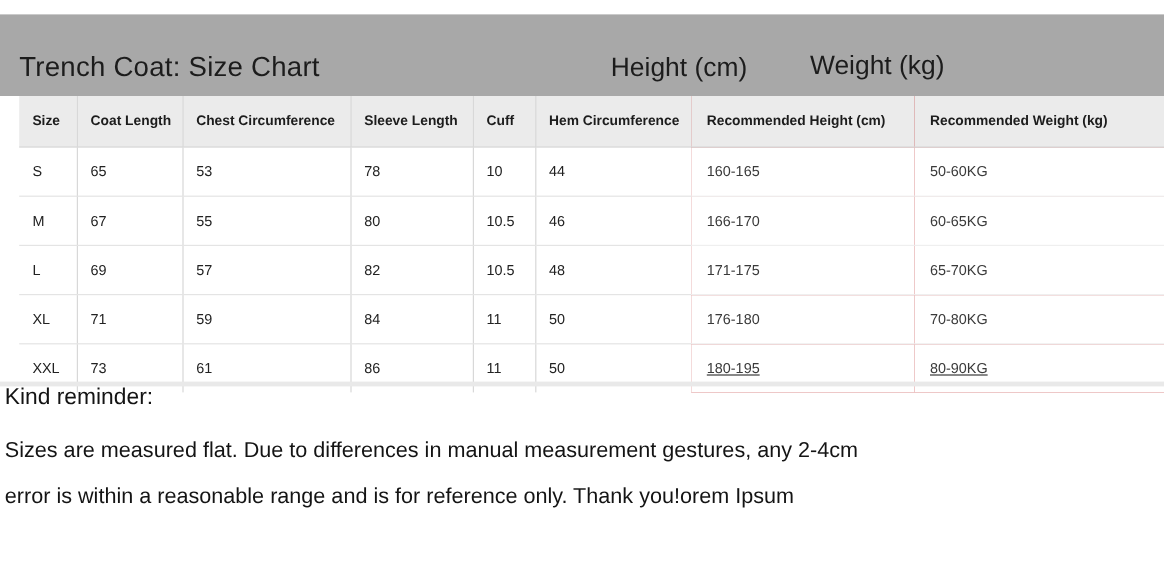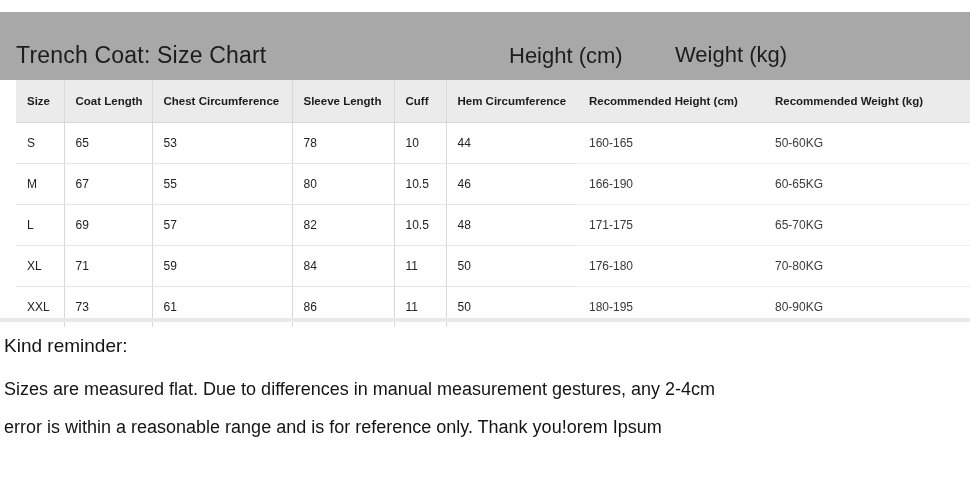--- a/index.html
+++ b/index.html
@@ -123,21 +123,21 @@
   }
   .tbl-right tbody td {
     font-size: 12px;
     color: #3a3a3a;
     padding: 0 0 0 13px;
     height: 40px;
     border-bottom: 1px solid #efefef;
     background: #ffffff;
     white-space: nowrap;
   }
-  .tbl-right tbody tr:last-child td { border-bottom: none; }
+  .tbl-right tbody tr:last-child td { border-bottom: none; text-decoration: underline; }
 
   .col-size { width: 48px; }
   .col-coat { width: 88px; }
   .col-chest { width: 140px; }
   .col-sleeve { width: 102px; }
   .col-cuff { width: 52px; }
   .col-hem { width: 130px; }
   .col-rh { width: 186px; }
   .col-rw { width: 224px; }
 
@@ -148,21 +148,21 @@
     top: 318px;
     width: 970px;
     height: 4px;
     background: #e9e9e9;
   }
 
   
   .notes {
     position: absolute;
     left: 4px;
-    top: 334px;
+    top: 320px;
     width: 962px;
   }
   .notes-title {
     font-size: 19px;
     color: #141414;
     margin: 0 0 12px 0;
     line-height: 24px;
   }
   .notes-line {
     font-size: 18px;
@@ -257,21 +257,21 @@
           <th>Recommended Height (cm)</th>
           <th>Recommended Weight (kg)</th>
         </tr>
       </thead>
       <tbody>
         <tr>
           <td>160-165</td>
           <td>50-60KG</td>
         </tr>
         <tr>
-          <td>166-190</td>
+          <td>166-170</td>
           <td>60-65KG</td>
         </tr>
         <tr>
           <td>171-175</td>
           <td>65-70KG</td>
         </tr>
         <tr>
           <td>176-180</td>
           <td>70-80KG</td>
         </tr>

